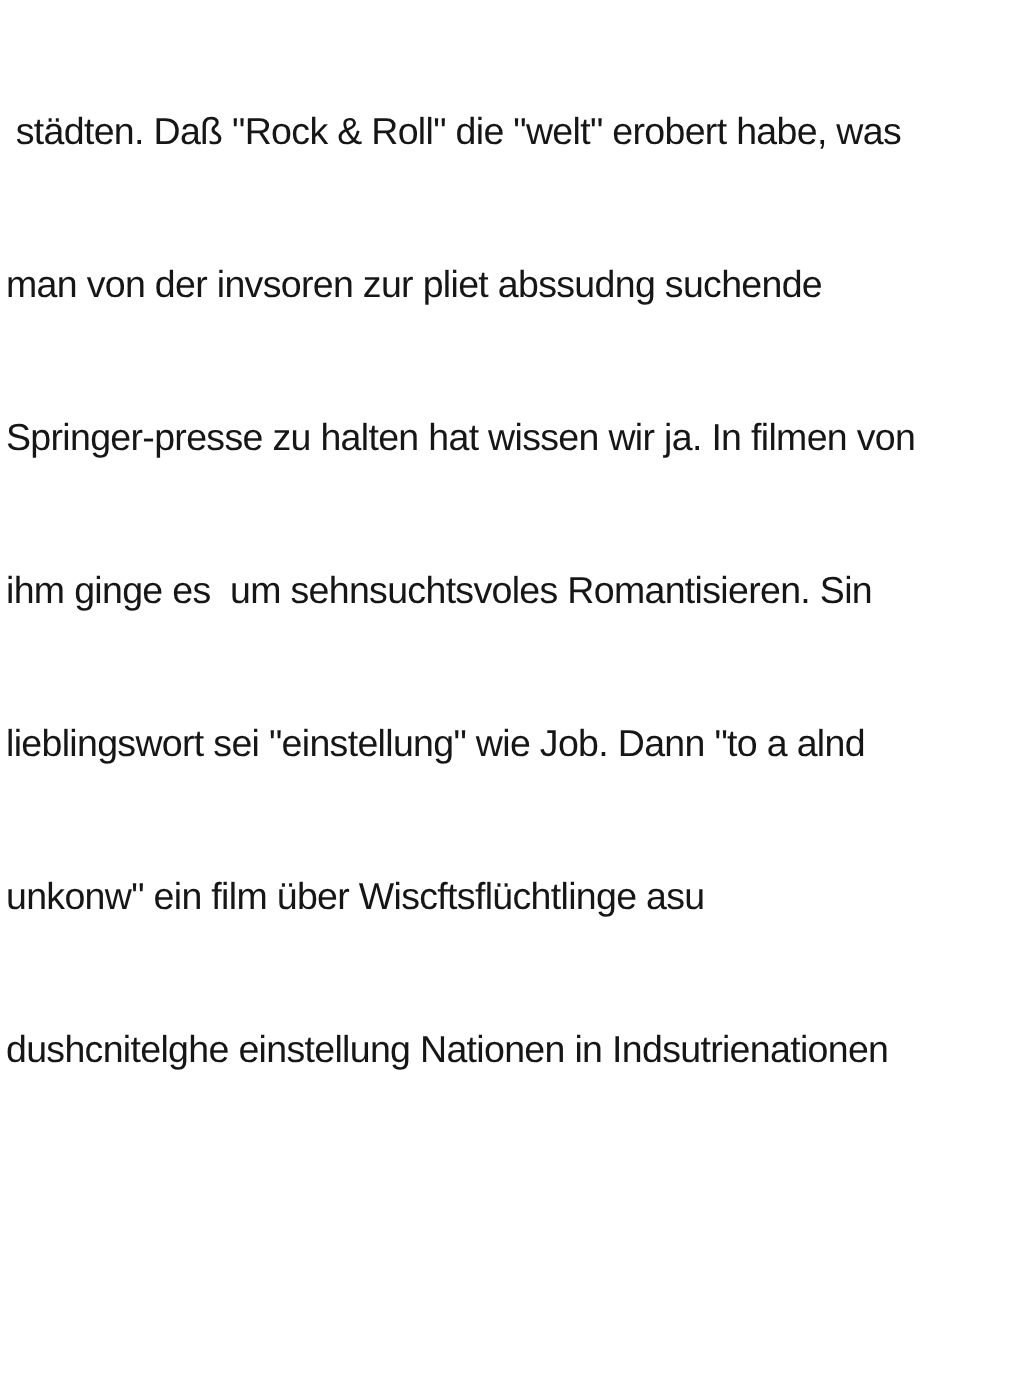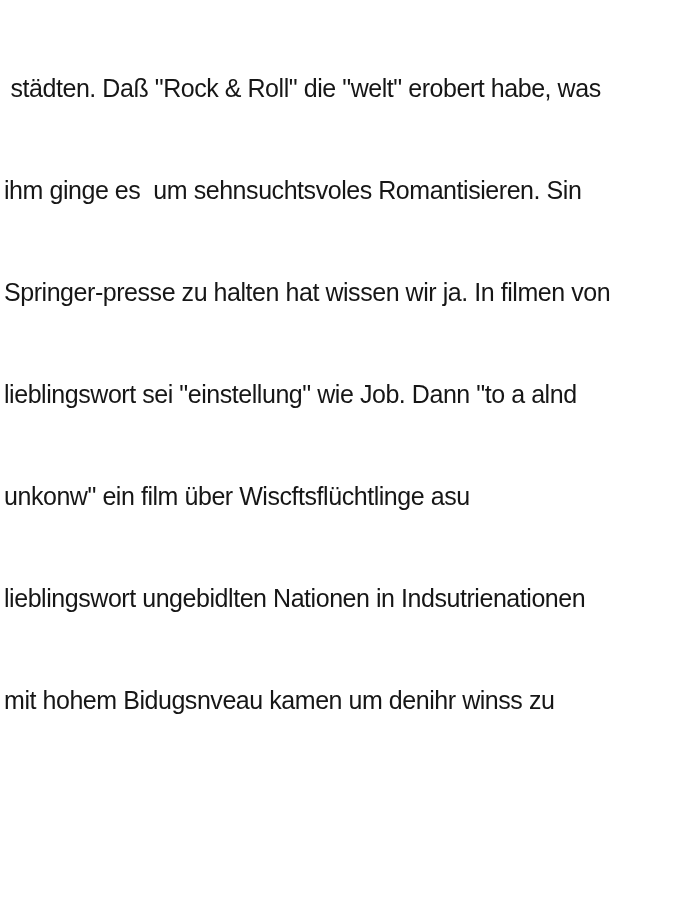--- a/index.html
+++ b/index.html
@@ -26,26 +26,26 @@
     .doc-text .line {
       height: 34px;
     }
   </style>
 </head>
 <body>
 
 <div class="page">
   <div class="doc-text">
     <div class="line"> städten. Daß "Rock &amp; Roll" die "welt" erobert habe, was</div>
+    <div class="line">man von der invsoren zur pliet abssudng suchende</div>
+    <div class="line">Springer-presse zu halten hat wissen wir ja. In filmen von</div>
     <div class="line">ihm ginge es  um sehnsuchtsvoles Romantisieren. Sin</div>
-    <div class="line">Springer-presse zu halten hat wissen wir ja. In filmen von</div>
     <div class="line">lieblingswort sei "einstellung" wie Job. Dann "to a alnd</div>
     <div class="line">unkonw" ein film über Wiscftsflüchtlinge asu</div>
-    <div class="line">lieblingswort ungebidlten Nationen in Indsutrienationen</div>
-    <div class="line">mit hohem Bidugsnveau kamen um denihr winss zu</div>
+    <div class="line">dushcnitelghe einstellung Nationen in Indsutrienationen</div>
     
     
     
     
     
     
     
     
     
     

